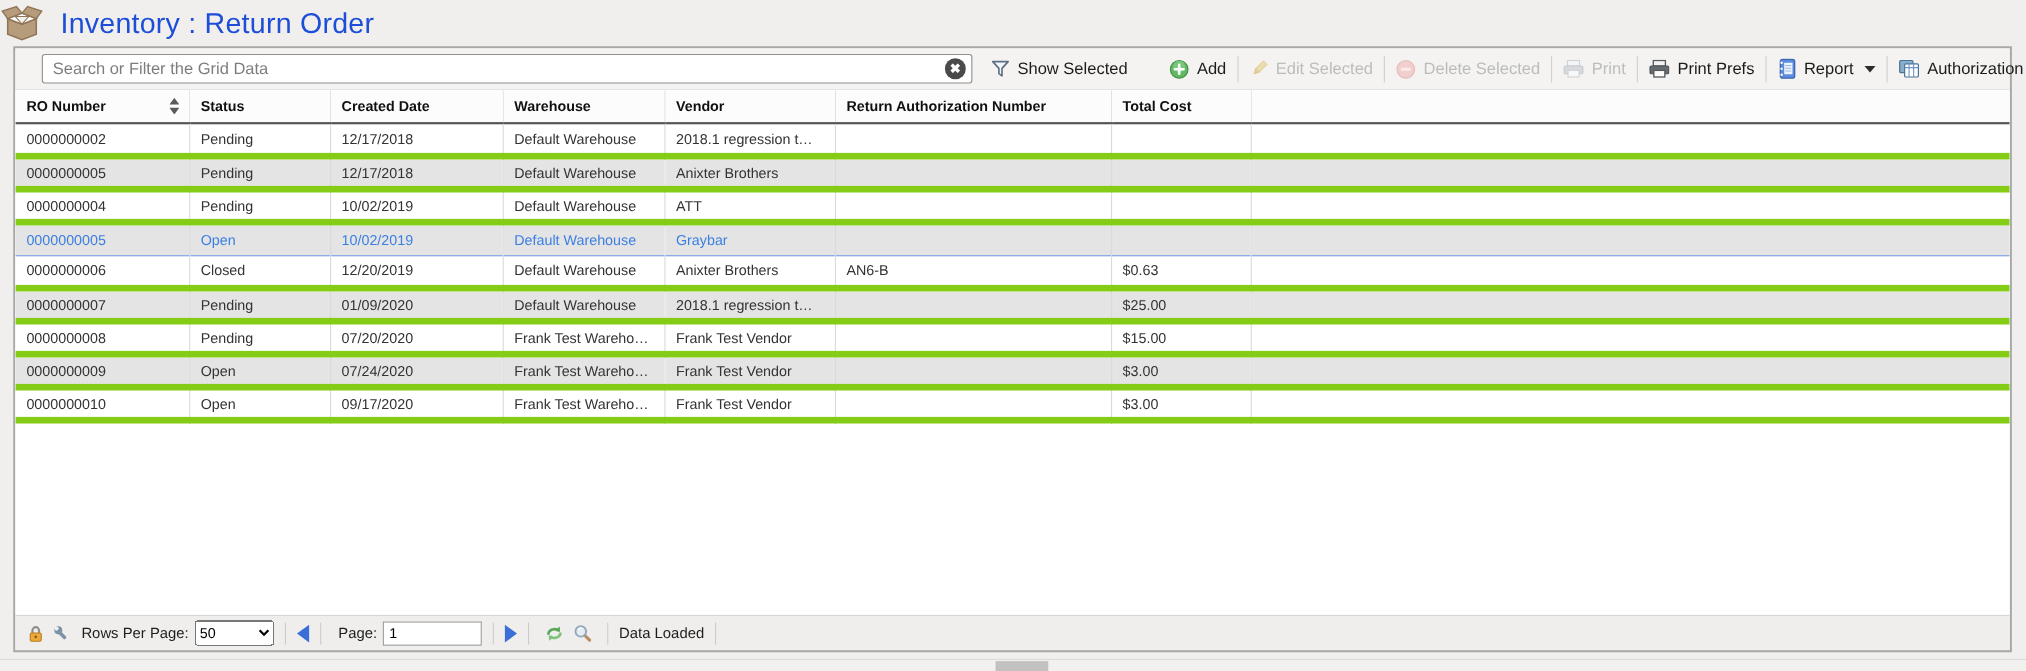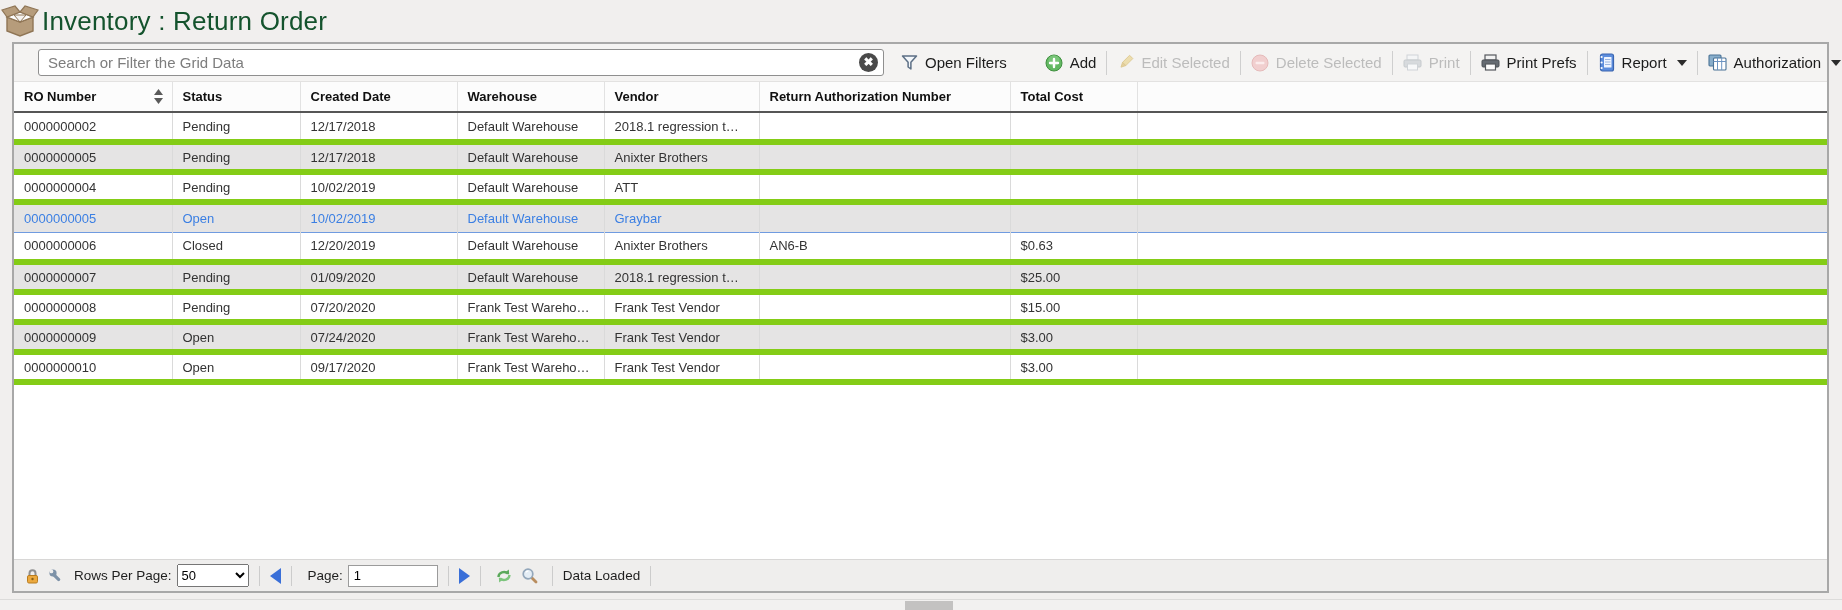--- a/index.html
+++ b/index.html
@@ -4,21 +4,21 @@
 <style>
   * { box-sizing: border-box; }
   html,body { margin:0; padding:0; }
   body {
     width:1842px; height:610px; position:relative; overflow:hidden;
     background:#f1efee;
     font-family:"Liberation Sans", sans-serif;
   }
   
   .titlebar { display:flex; align-items:center; height:42px; padding-left:1px; }
-  .title { font-size:26px; color:#14532d; margin-left:3px; letter-spacing:.2px; }
+  .title { font-size:26px; color:#1d4ed8; margin-left:16px; letter-spacing:.2px; }
 
   
   .panel {
     position:absolute; left:12px; right:13px; top:42px; height:551px;
     background:#fff; border:2px solid #a8a8a8;
     display:flex; flex-direction:column;
   }
 
   
   .toolbar {
@@ -112,21 +112,21 @@
       <input class="search-input" type="text" placeholder="Search or Filter the Grid Data" style="">
       <div class="clear-btn">✖</div>
     </div>
 
     <div class="tb-item">
       <span>
         <svg width="17" height="17" viewBox="0 0 17 17">
           <path d="M1.5 2 h14 l-5.6 6.2 v6.8 l-2.8 -2 v-4.8 Z" fill="#f3f7fb" stroke="#5c6f85" stroke-width="1.5" stroke-linejoin="round"></path>
         </svg>
       </span>
-      <span>Open Filters</span>
+      <span>Show Selected</span>
     </div>
 
     <div class="gap-lg"></div>
 
     <div class="tb-item">
       <span>
         <svg width="18" height="18" viewBox="0 0 18 18">
           <circle cx="9" cy="9" r="8" fill="#63b863" stroke="#3e8f3e" stroke-width="1"></circle>
           <circle cx="9" cy="6.5" r="5.5" fill="#8dd08d" opacity="0.55"></circle>
           <path d="M9 5 v8 M5 9 h8" stroke="#fff" stroke-width="2.4" stroke-linecap="round"></path>

